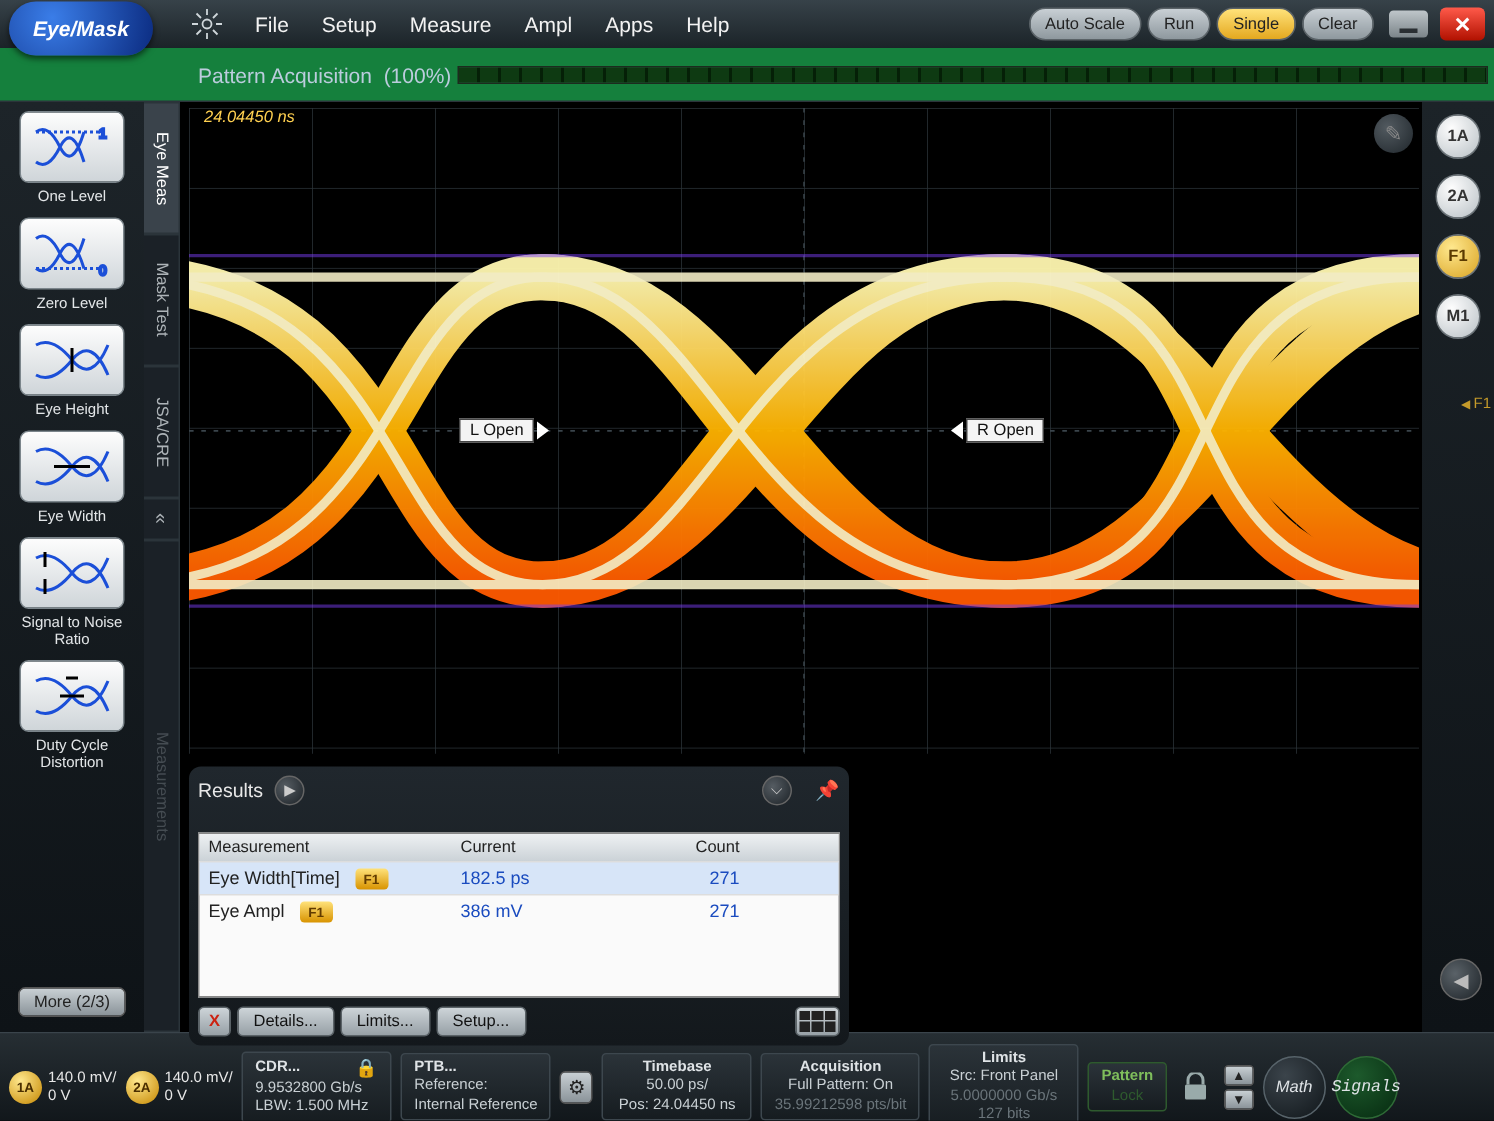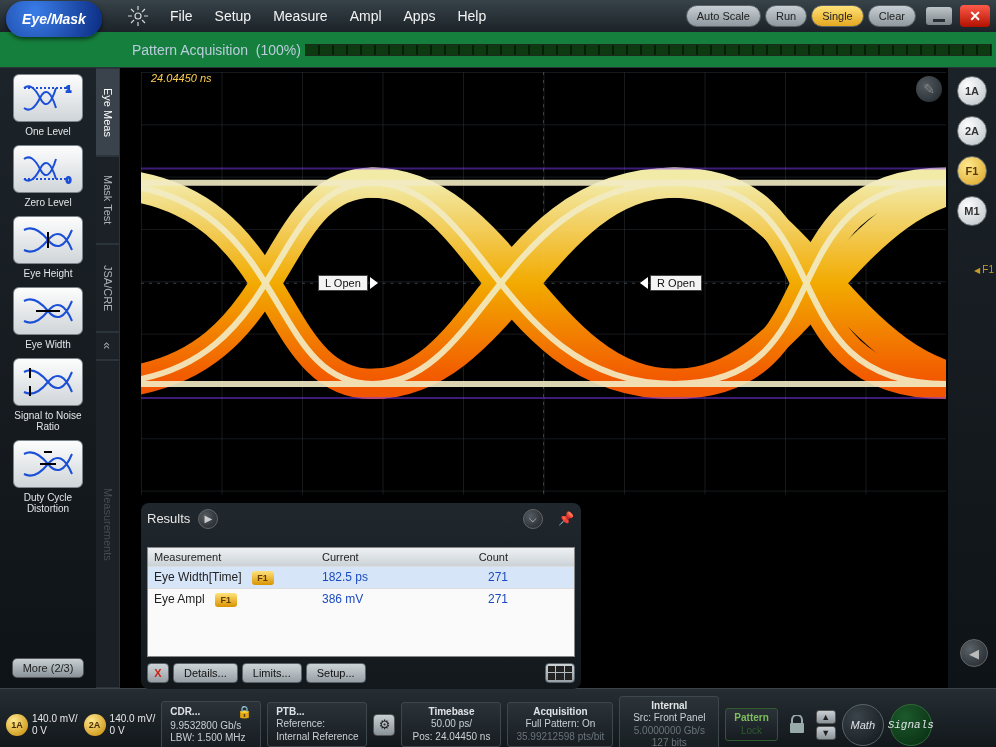--- a/index.html
+++ b/index.html
@@ -52,21 +52,21 @@
     font-size:11px; color:#222; display:flex; align-items:center; justify-content:center;}
 
   .tabs { width:24px; background:#111419; display:flex; flex-direction:column; }
   .vtab { flex:0 0 88px; writing-mode:vertical-rl; text-orientation:mixed;
     font-size:11px; color:#aeb4b8; display:flex; align-items:center; justify-content:center;
     background:#1b2127; border:1px solid #2b343a; border-left:none; }
   .vtab.active { background:#3a434b; color:#fff; }
   .vtab.collapse { flex:0 0 28px; font-size:13px; }
   .vtab.meas { flex:1; color:#454c52; }
 
-  .center { flex:1; background:#000; position:relative; display:flex; flex-direction:column;padding-left:15px;}
+  .center { flex:1; background:#000; position:relative; display:flex; flex-direction:column;}
   .waveframe { flex:1; position:relative; margin:4px 2px 2px 6px; }
   .timestamp { position:absolute; top:0; left:10px; color:#ffd050; font-style:italic; font-size:11px; }
   .wrench { position:absolute; top:4px; right:4px; width:26px; height:26px;
     border-radius:13px; background:radial-gradient(circle at 35% 35%,#525a60,#1f262b);
     display:flex; align-items:center; justify-content:center; color:#888; font-size:14px;}
   svg.eye { width:100%; height:100%; display:block; }
 
   .marker { position:absolute; top:50%; transform:translateY(-50%);
     display:flex; align-items:center; gap:2px; }
   .marker .box { background:#f4f4f4; color:#111; font-size:11px; padding:1px 6px; border:1px solid #444;}
@@ -414,21 +414,21 @@
     <div class="t" style="justify-content:center">Timebase</div>
     <div class="v">50.00 ps/</div>
     <div class="v">Pos: 24.04450 ns</div>
   </div>
   <div class="panel" style="text-align:center">
     <div class="t" style="justify-content:center">Acquisition</div>
     <div class="v">Full Pattern: On</div>
     <div class="faint">35.99212598 pts/bit</div>
   </div>
   <div class="panel" style="text-align:center">
-    <div class="t" style="justify-content:center">Internal</div>
+    <div class="t" style="justify-content:center">Limits</div>
     <div class="v">Src: Front Panel</div>
     <div class="faint"><span>5.0000000 Gb/s</span><br><span>127 bits</span></div>
   </div>
   <div class="panel greenpanel" style="text-align:center;min-width:50px">
     <div class="t" style="justify-content:center">Pattern</div>
     <div class="v">Lock</div>
   </div>
   <div class="lockicon">
     <svg viewBox="0 0 18 20">
         <path d="M4 8V5a5 5 0 0110 0v3" stroke="#9aa" fill="none" stroke-width="2"></path>

